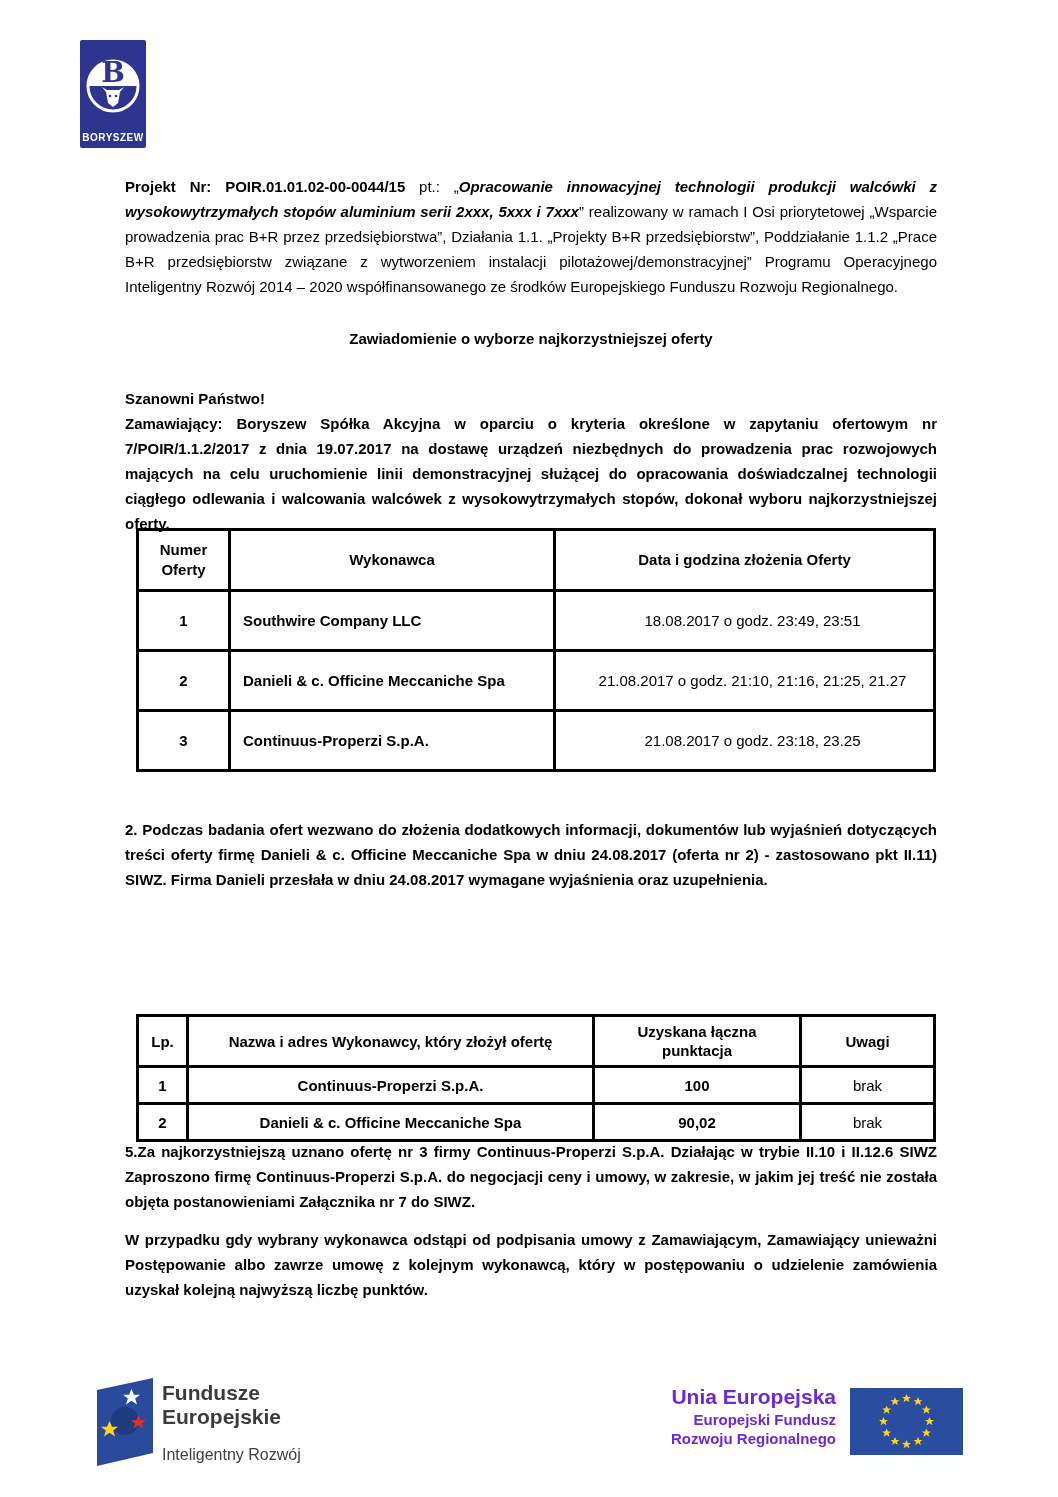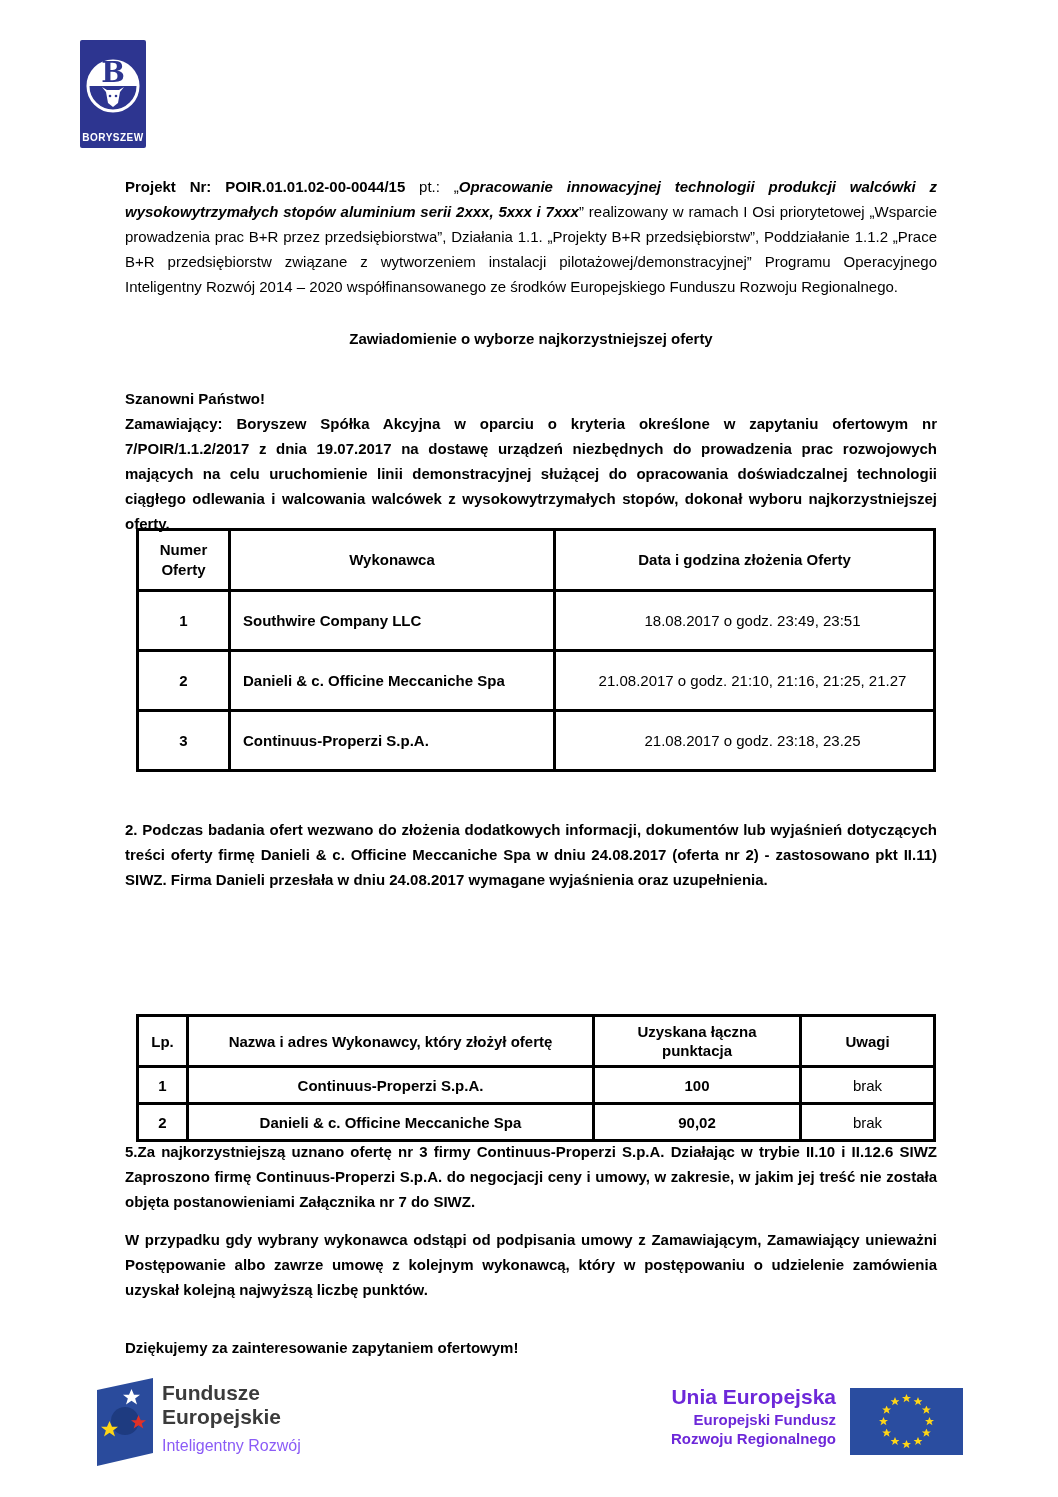--- a/index.html
+++ b/index.html
@@ -40,21 +40,21 @@
   .t1 .c-date { text-align:center; font-weight:400;padding-left:24px; }
   .t2 { top:978px; width:797px;margin-top:36px; }
   .t2 th { height:48px; font-weight:700; text-align:center; line-height:19px; }
   .t2 td { height:34px; text-align:center; }
   .t2 .c-num, .t2 .c-name, .t2 .c-pts { font-weight:700; }
   .t2 .c-note { font-weight:400; }
   
   .fe-flag  { position:absolute; left:95px;  top:1377px; }
   .fe-text  { position:absolute; left:162px; top:1381px; color:#3b3b3b; }
   .fe-text .l1, .fe-text .l2 { font-size:21px; line-height:24px; font-weight:700; }
-  .fe-text .l3 { font-size:16px; line-height:22px; margin-top:6px; color:#8b5cf6; }
+  .fe-text .l3 { font-size:16px; line-height:22px; margin-top:15px; color:#404040; }
   .ue-text  { position:absolute; left:600px; top:1384px; width:236px; text-align:right; color:#6d28d9; }
   .ue-text .l1 { font-size:21px; line-height:26px; font-weight:700; }
   .ue-text .l2, .ue-text .l3 { font-size:15px; line-height:19px; font-weight:700; }
   .eu-flag  { position:absolute; left:850px; top:1388px; }
 </style>
 </head>
 <body>
 
 <div class="page">
 
@@ -151,21 +151,20 @@
         <td class="c-num">2</td>
         <td class="c-name">Danieli &amp; c. Officine Meccaniche Spa</td>
         <td class="c-pts">90,02</td>
         <td class="c-note">brak</td>
       </tr>
     </tbody>
   </table>
 
   <p class="blk p5">5.Za najkorzystniejszą uznano ofertę nr 3 firmy Continuus-Properzi S.p.A. Działając w trybie II.10 i II.12.6 SIWZ Zaproszono firmę Continuus-Properzi S.p.A. do negocjacji ceny i umowy, w zakresie, w jakim jej treść nie została objęta postanowieniami Załącznika nr 7 do SIWZ.</p>
   <p class="blk p6">W przypadku gdy wybrany wykonawca odstąpi od podpisania umowy z Zamawiającym, Zamawiający unieważni Postępowanie albo zawrze umowę z kolejnym wykonawcą, który w postępowaniu o udzielenie zamówienia uzyskał kolejną najwyższą liczbę punktów.</p>
-  <p class="blk thanks">Dziękujemy za zainteresowanie zapytaniem ofertowym!</p>
 
   <div class="fe-flag">
     <svg width="58" height="90" viewBox="0 0 58 90">
       <polygon points="2,13 58,1 58,76 2,89" fill="#2a4b9c"></polygon>
       <circle cx="30" cy="44" r="14" fill="#1e3b80"></circle>
       <use href="#star" x="28" y="12" width="17" height="17" fill="#ffffff"></use>
       <use href="#star" x="6" y="44" width="17" height="17" fill="#ffd617"></use>
       <use href="#star" x="36" y="38" width="15" height="15" fill="#e03127"></use>
     </svg>
   </div>

